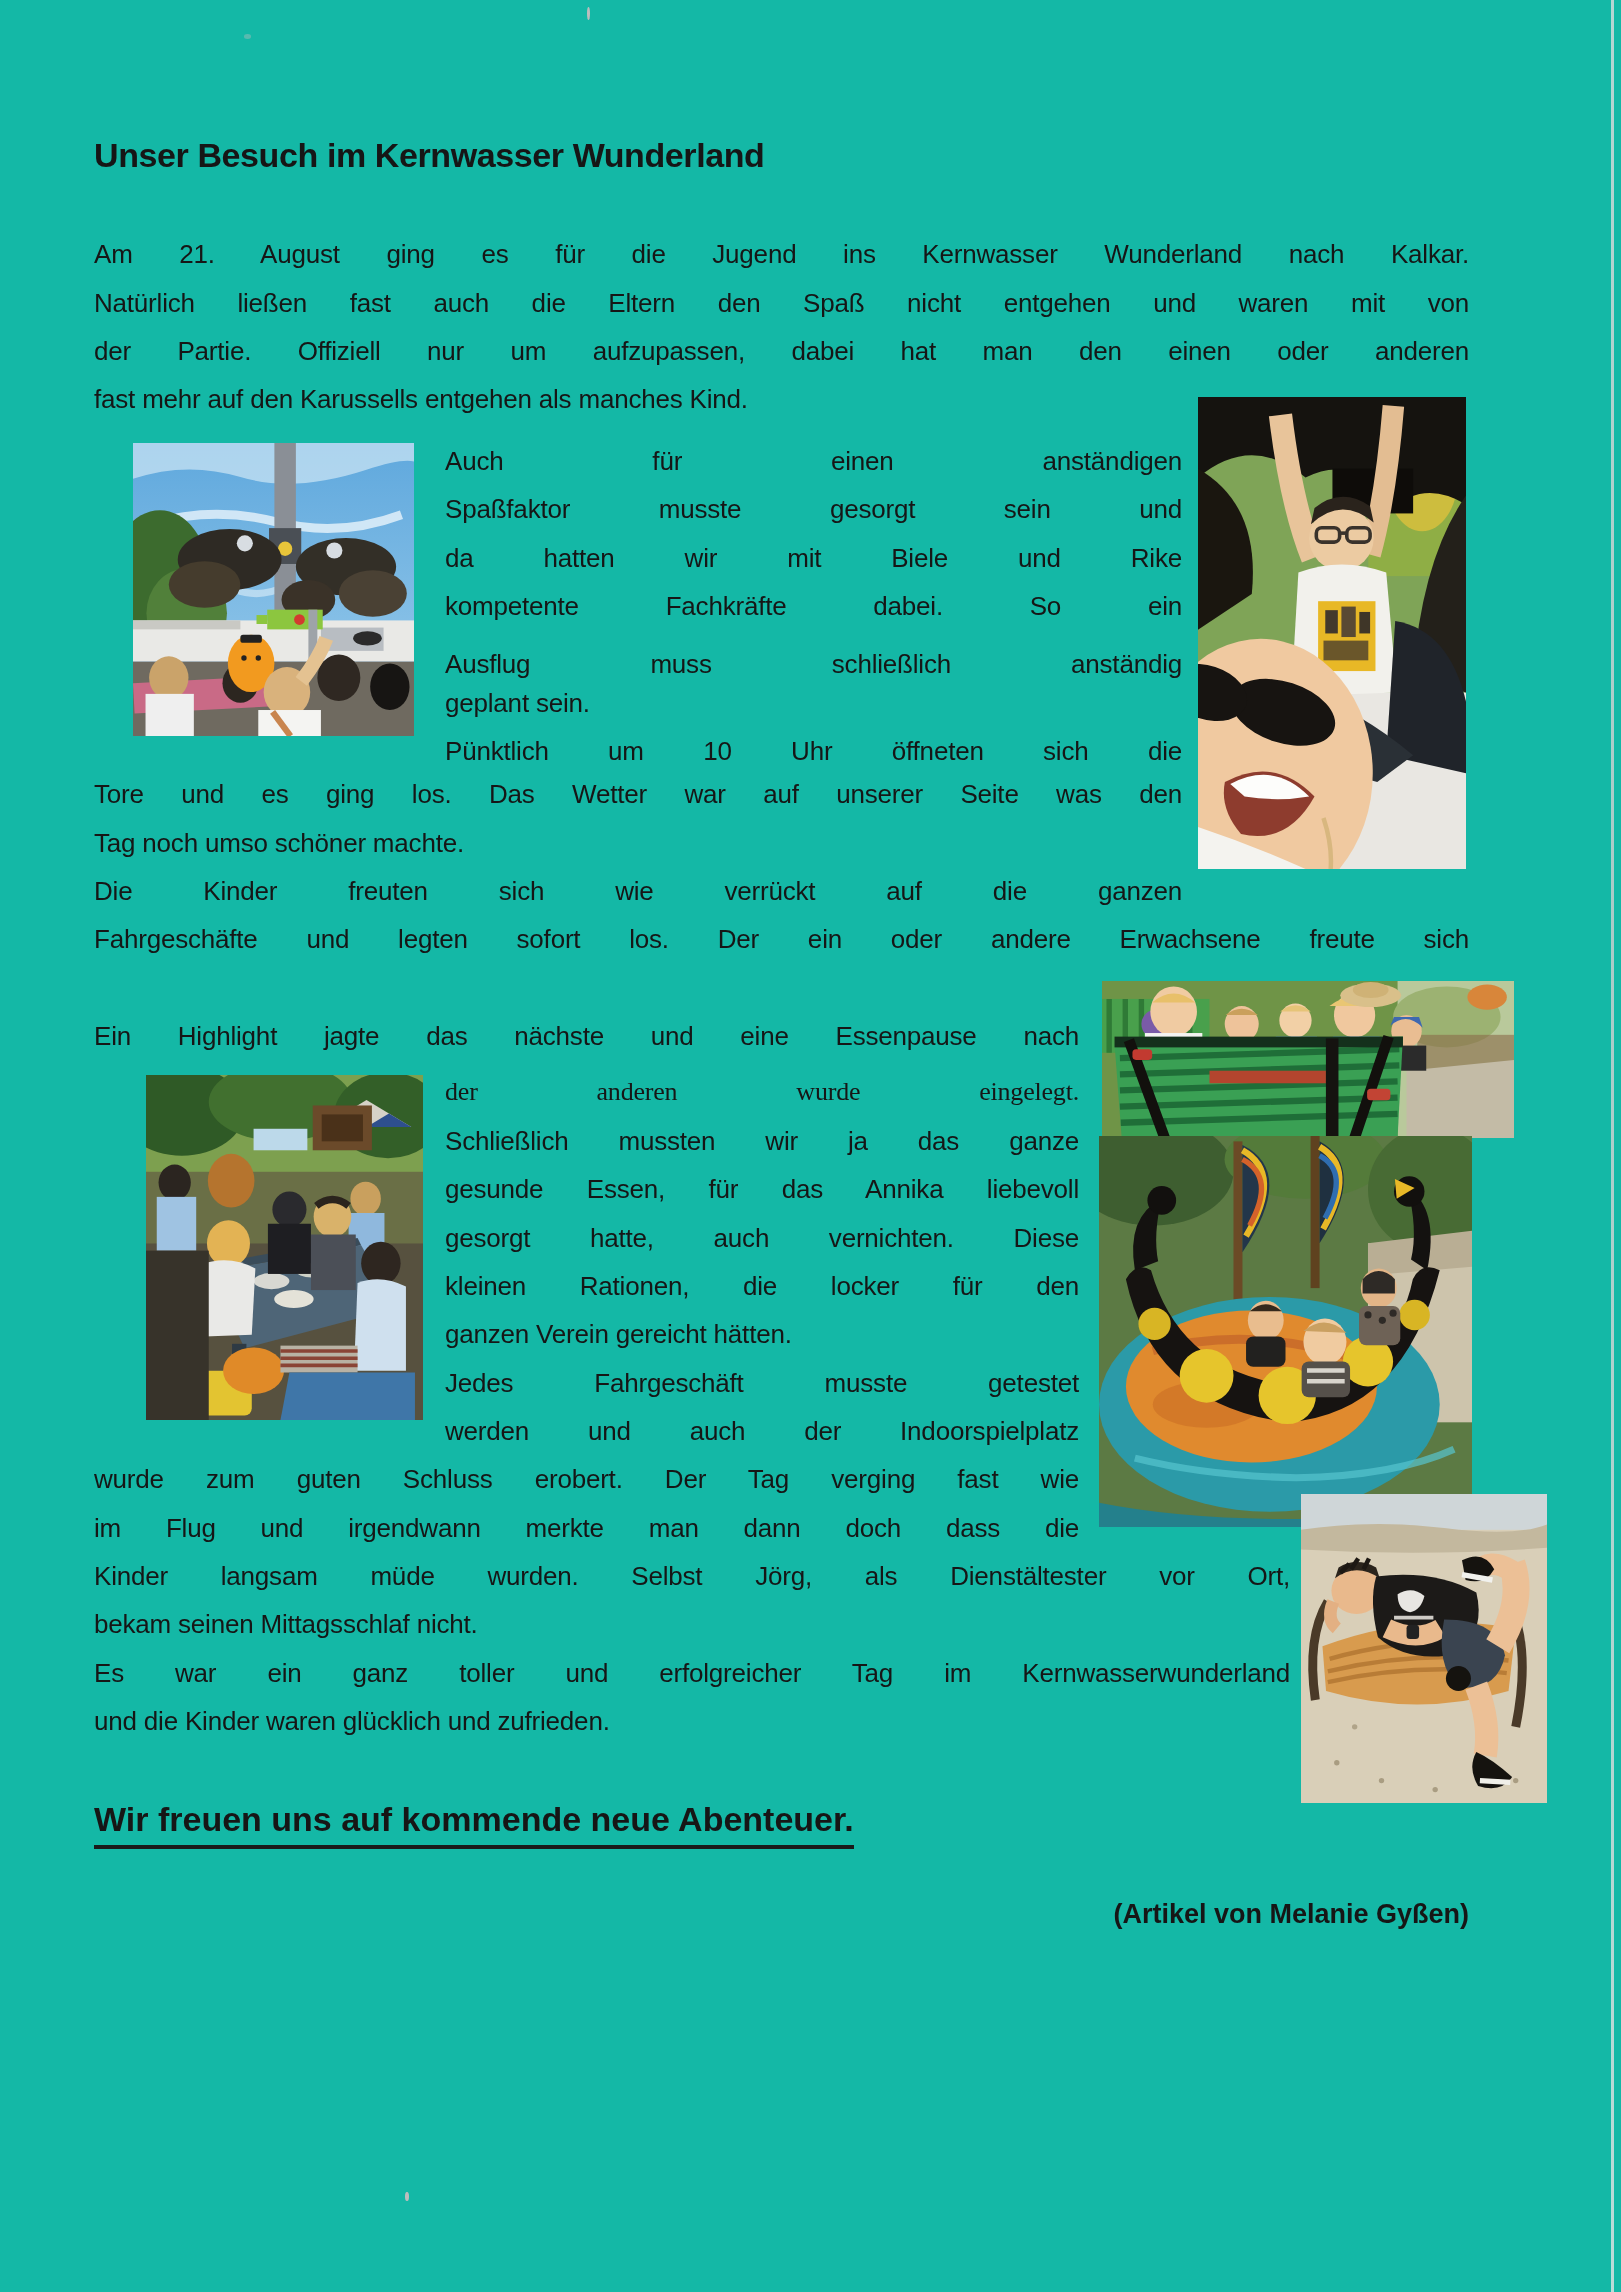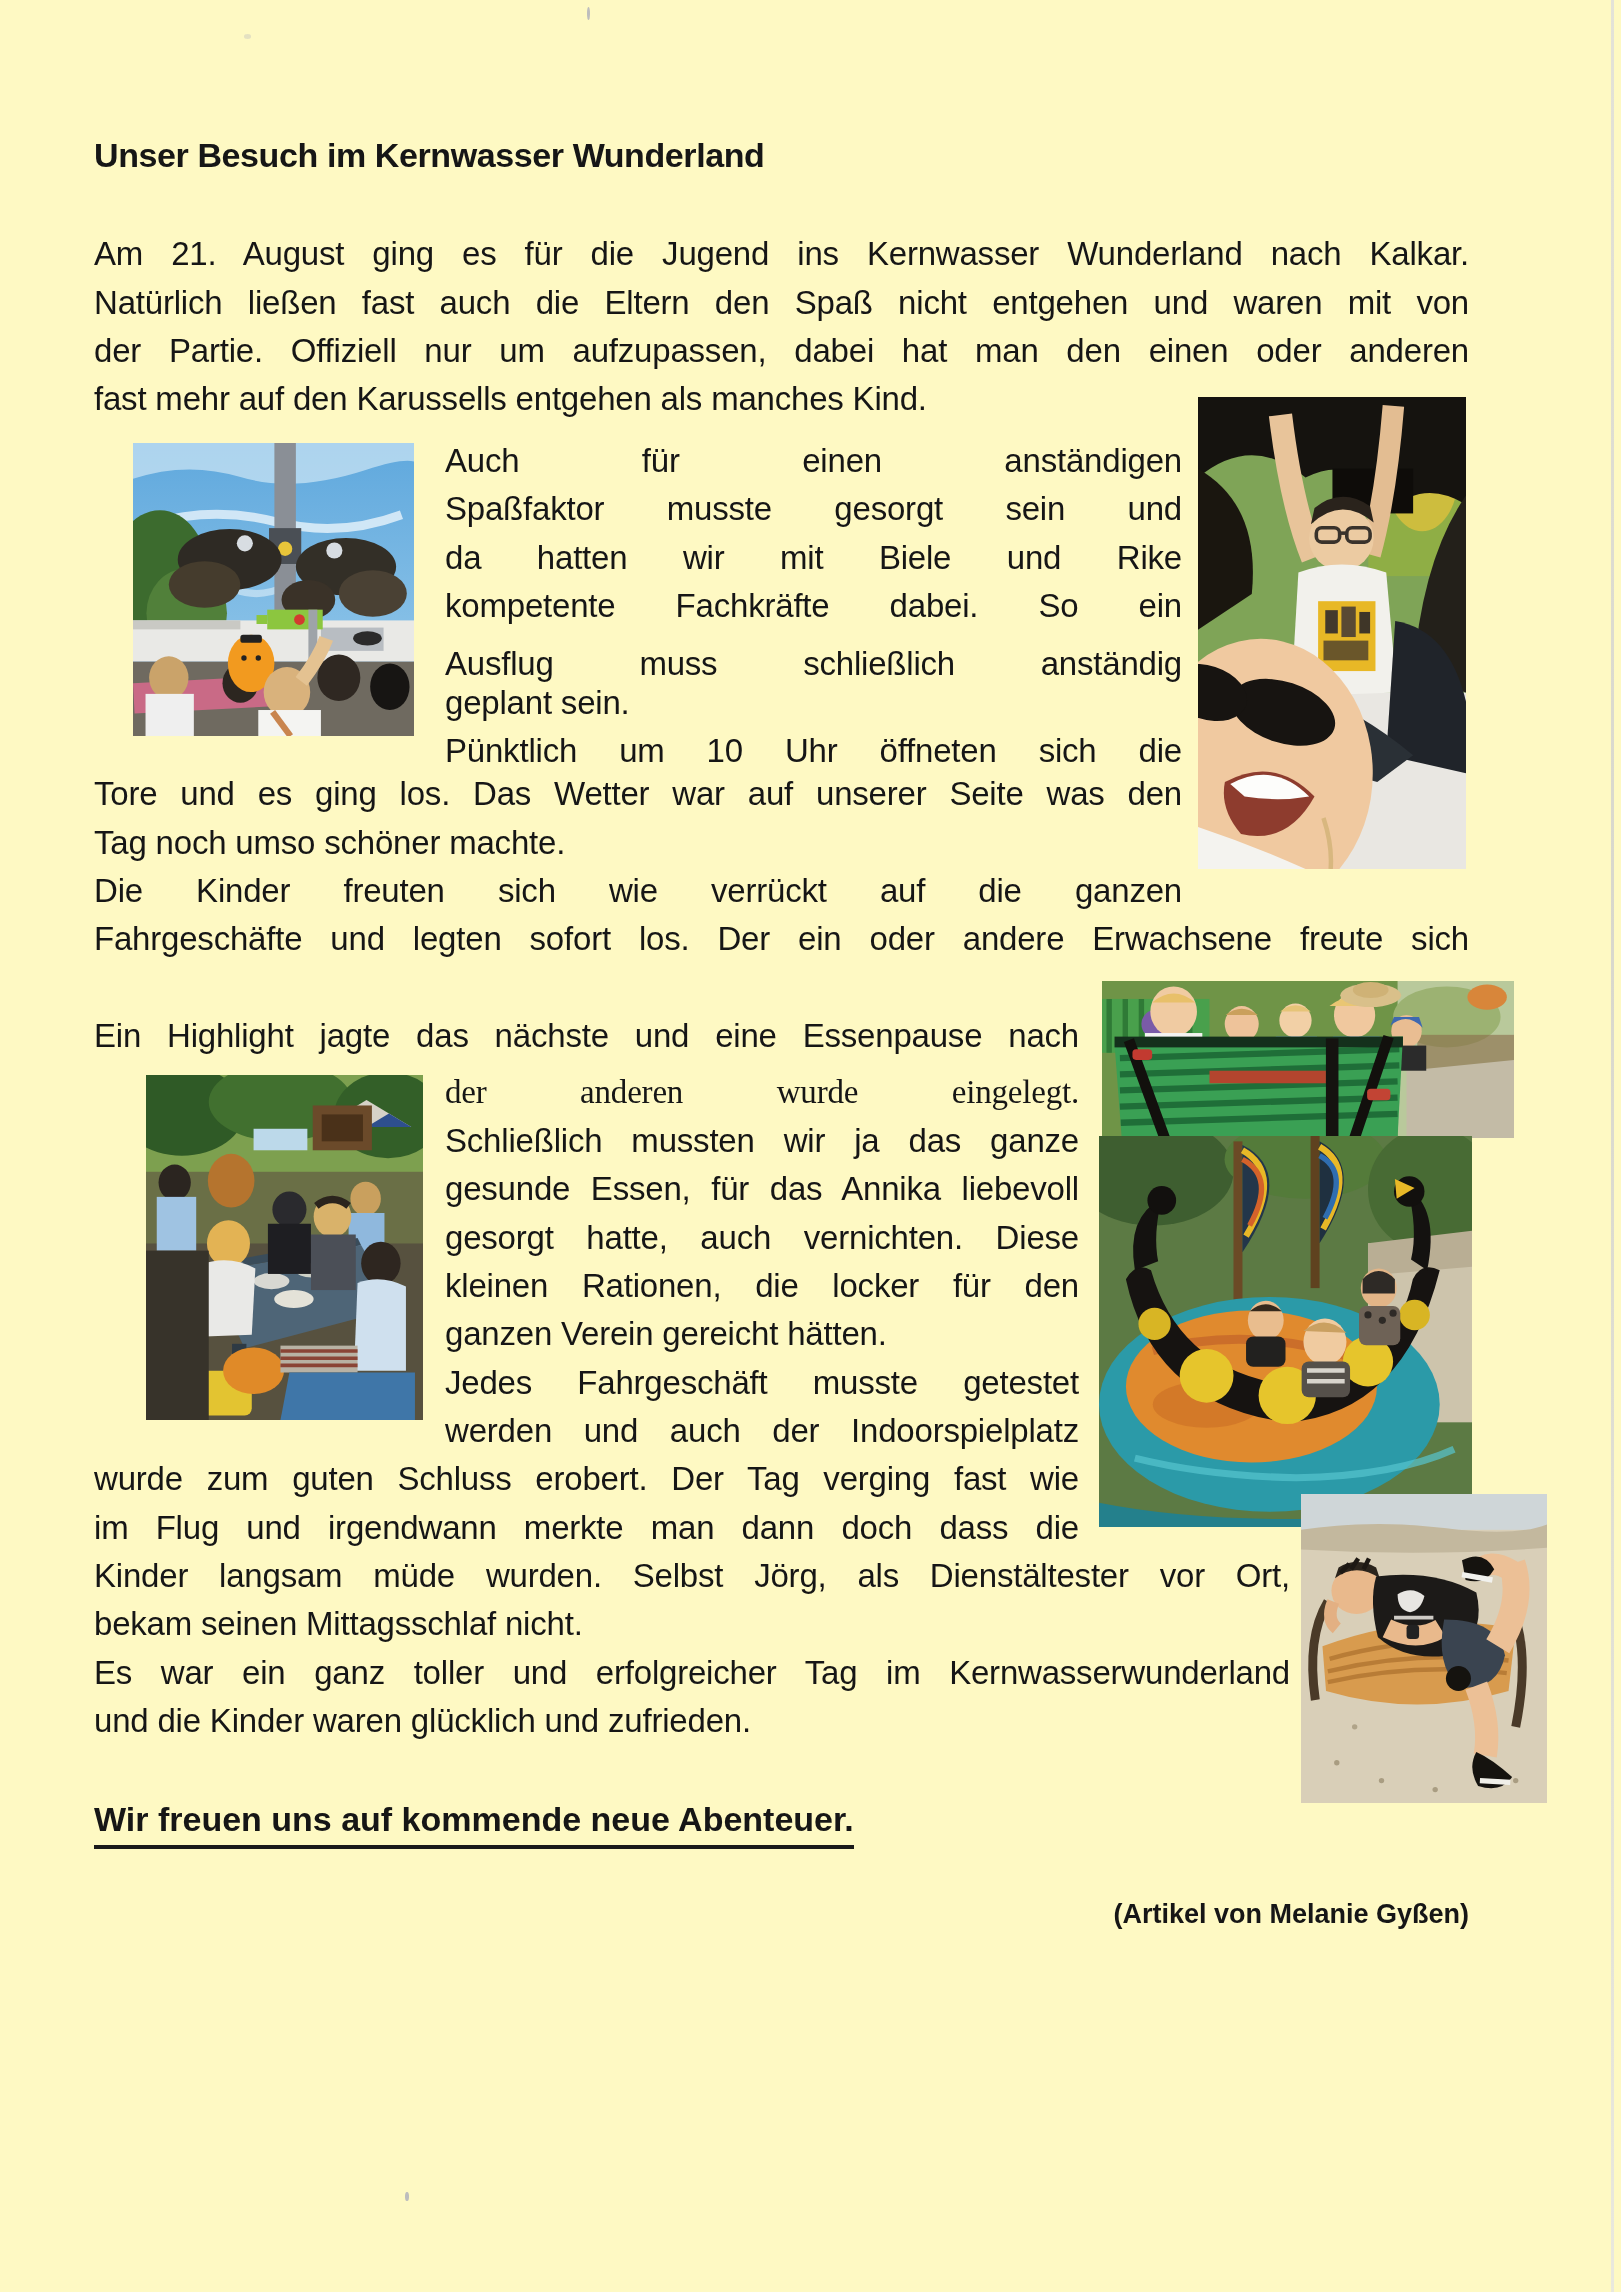--- a/index.html
+++ b/index.html
@@ -1,38 +1,38 @@
 <!DOCTYPE html>
 <html style="font-size:14.3px"><head>
 <meta charset="utf-8">
 <style>
   html,body{margin:0;padding:0;background:#e8e8e8;}
   .page{
     position:relative;
     width:1621px;height:2293px;
     margin:0 auto;
-    background:#fef9c3;
+    background:#14b8a6;
     overflow:hidden;
     font-family:"Liberation Sans", sans-serif;
     color:#161616;
   }
   .scan-edge{
     position:absolute;top:0;right:7.2px;width:2.7px;height:100%;
     background:linear-gradient(#ddd,#cfcfcf 40%,#e4e4e4);
     opacity:.8;
   }
   .speck{position:absolute;background:#bdbdbd;border-radius:50%;}
   .title{
     position:absolute;left:94px;top:136px;
     font-size:34px;font-weight:bold;letter-spacing:-0.4px;
     white-space:nowrap;
   }
   .ln{
     position:absolute;
-    font-size:33px;line-height:48px;height:48px;
+    font-size:26px;line-height:48px;height:48px;
     letter-spacing:-0.2px;
     overflow:visible;
   }
   .j{text-align:justify;text-align-last:justify;}
   .nw{white-space:nowrap;}
   .closing{
     position:absolute;left:94px;top:1800px;
     font-size:34px;font-weight:bold;white-space:nowrap;
     border-bottom:4.5px solid #1a1a1a;padding-bottom:6.3px;
   }

